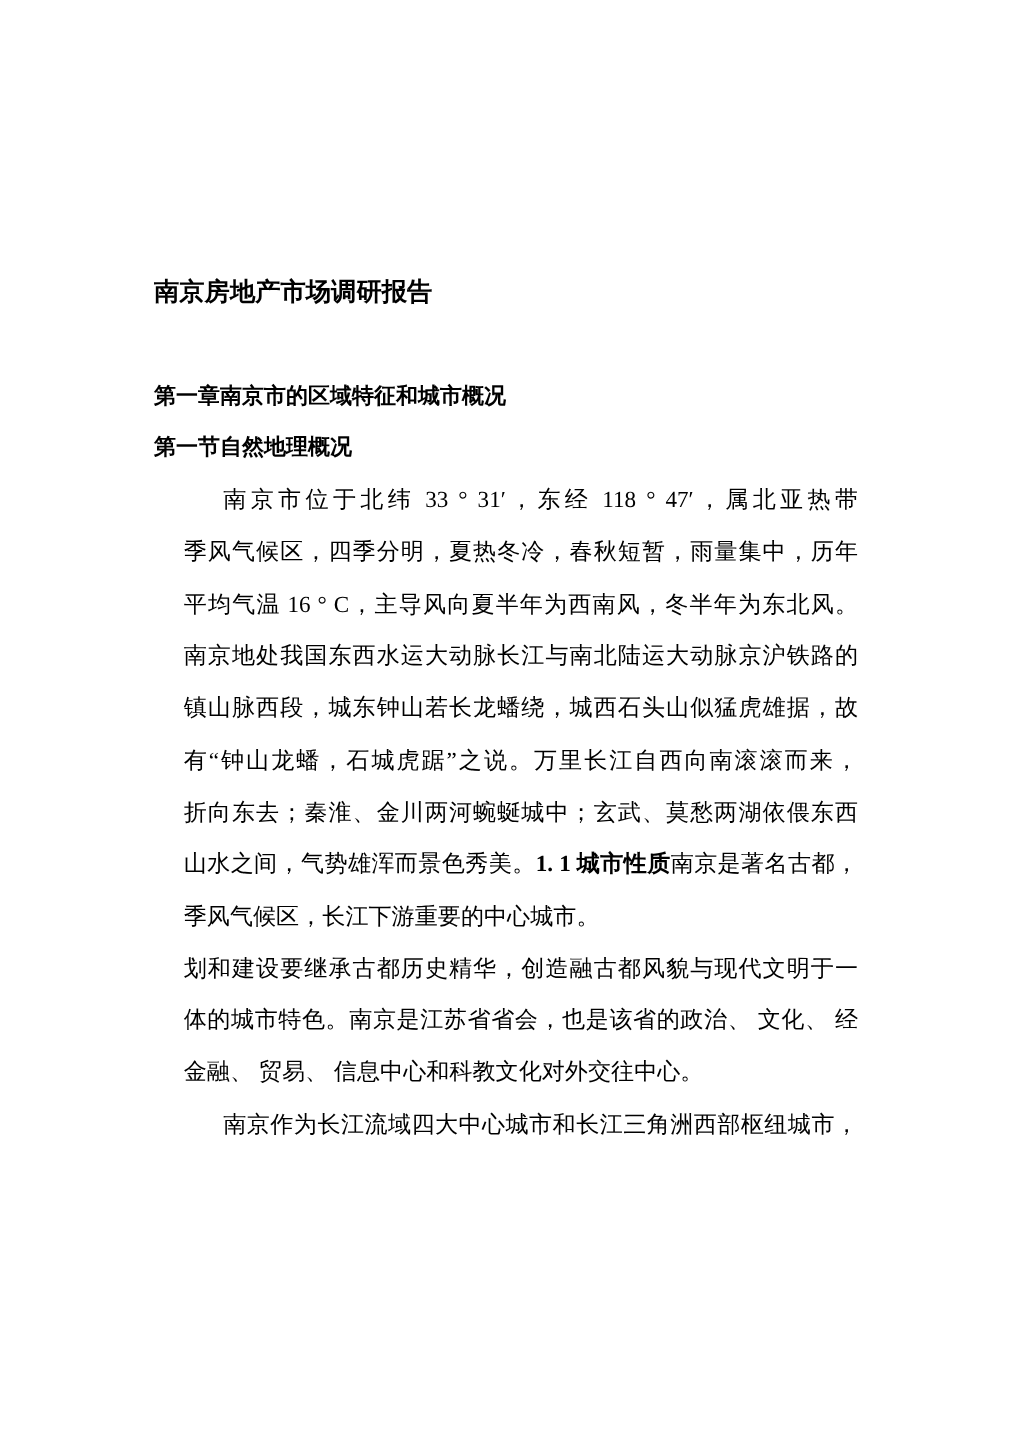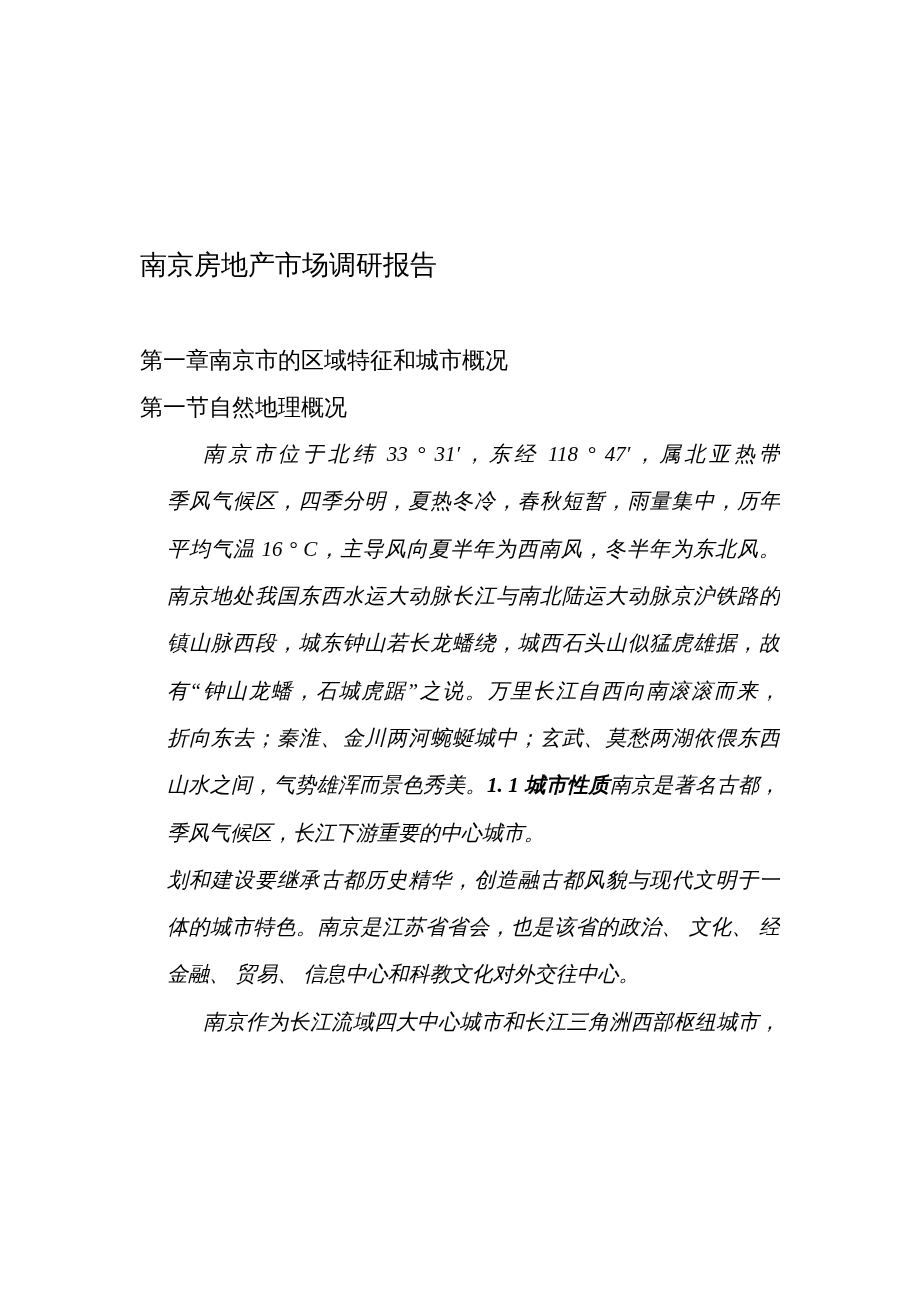--- a/index.html
+++ b/index.html
@@ -16,39 +16,38 @@
     overflow: hidden;
     font-family: "Liberation Serif", "DejaVu Serif", serif;
   }
   .content {
     position: absolute;
     left: 140px;
     top: 242px;
     width: 641px;
   }
   .doc-title {
-    font-size: 27px;
-    font-weight: 400;
+    font-size: 23px;
+    font-weight: 700;
     line-height: 47.3px;
     height: 47.3px;
     margin-bottom: 47.3px; 
     white-space: nowrap;
   }
   .doc-heading {
-    font-size: 23px;
-    font-weight: 400;
+    font-size: 20px;
+    font-weight: 700;
     line-height: 47.3px;
     height: 47.3px;
     white-space: nowrap;
   }
   .doc-body {
     margin-left: 27px;
     width: 613px;
     font-size: 21px;
-    font-style: italic;
   }
   .para { margin: 0; padding: 0; }
   .line {
     line-height: 47.3px;
     height: 47.3px;
     overflow: hidden;
     text-align: justify;
     text-align-last: justify;
   }
   .line.last {

